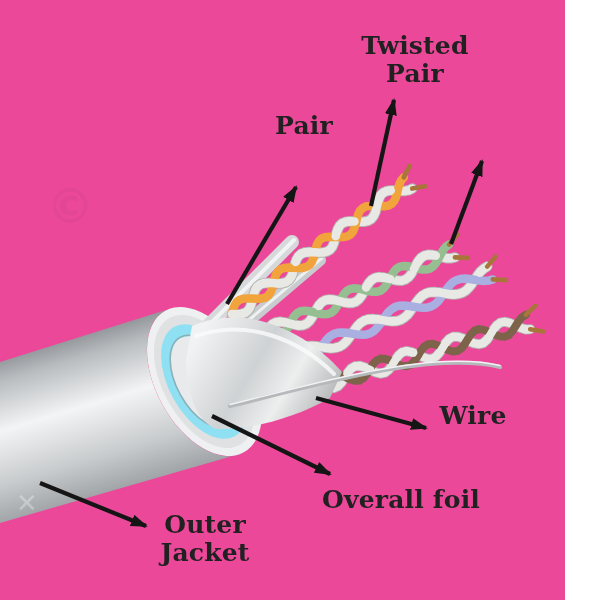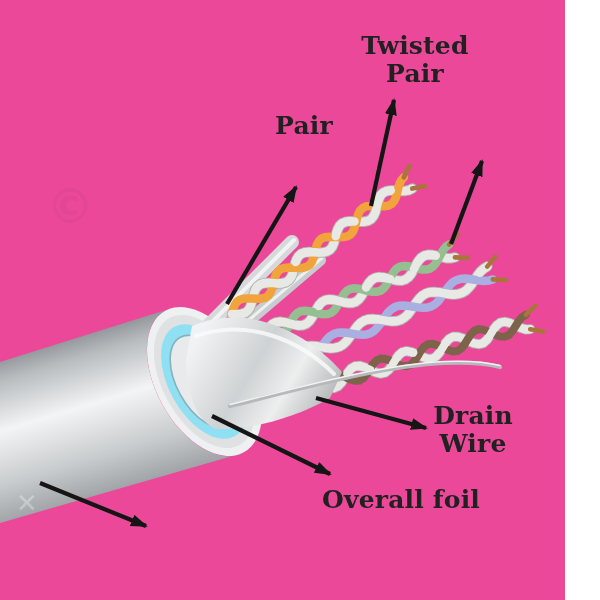--- a/index.html
+++ b/index.html
@@ -133,24 +133,25 @@
   </svg>
 
   <div class="lbl" style="left: 415px; top: 32px; color: rgb(33, 33, 33);">
     <span>Twisted</span>
     <span>Pair</span>
   </div>
   <div class="lbl" style="left: 304px; top: 112px; color: rgb(33, 33, 33);">
     <span>Pair</span>
   </div>
   <div class="lbl" style="left: 473px; top: 402px; color: rgb(33, 33, 33);">
-    <span>Drain</span>
     <span>Wire</span>
   </div>
   <div class="lbl" style="left: 401px; top: 486px; color: rgb(33, 33, 33);">
     <span>Overall foil</span>
   </div>
   <div class="lbl" style="left: 205px; top: 511px; color: rgb(33, 33, 33);">
+    <span>Outer</span>
+    <span>Jacket</span>
   </div>
 
   <div class="wm wm-logo">©</div>
   <div class="wm wm-x">✕</div>
 </div>
 
 </body></html>

